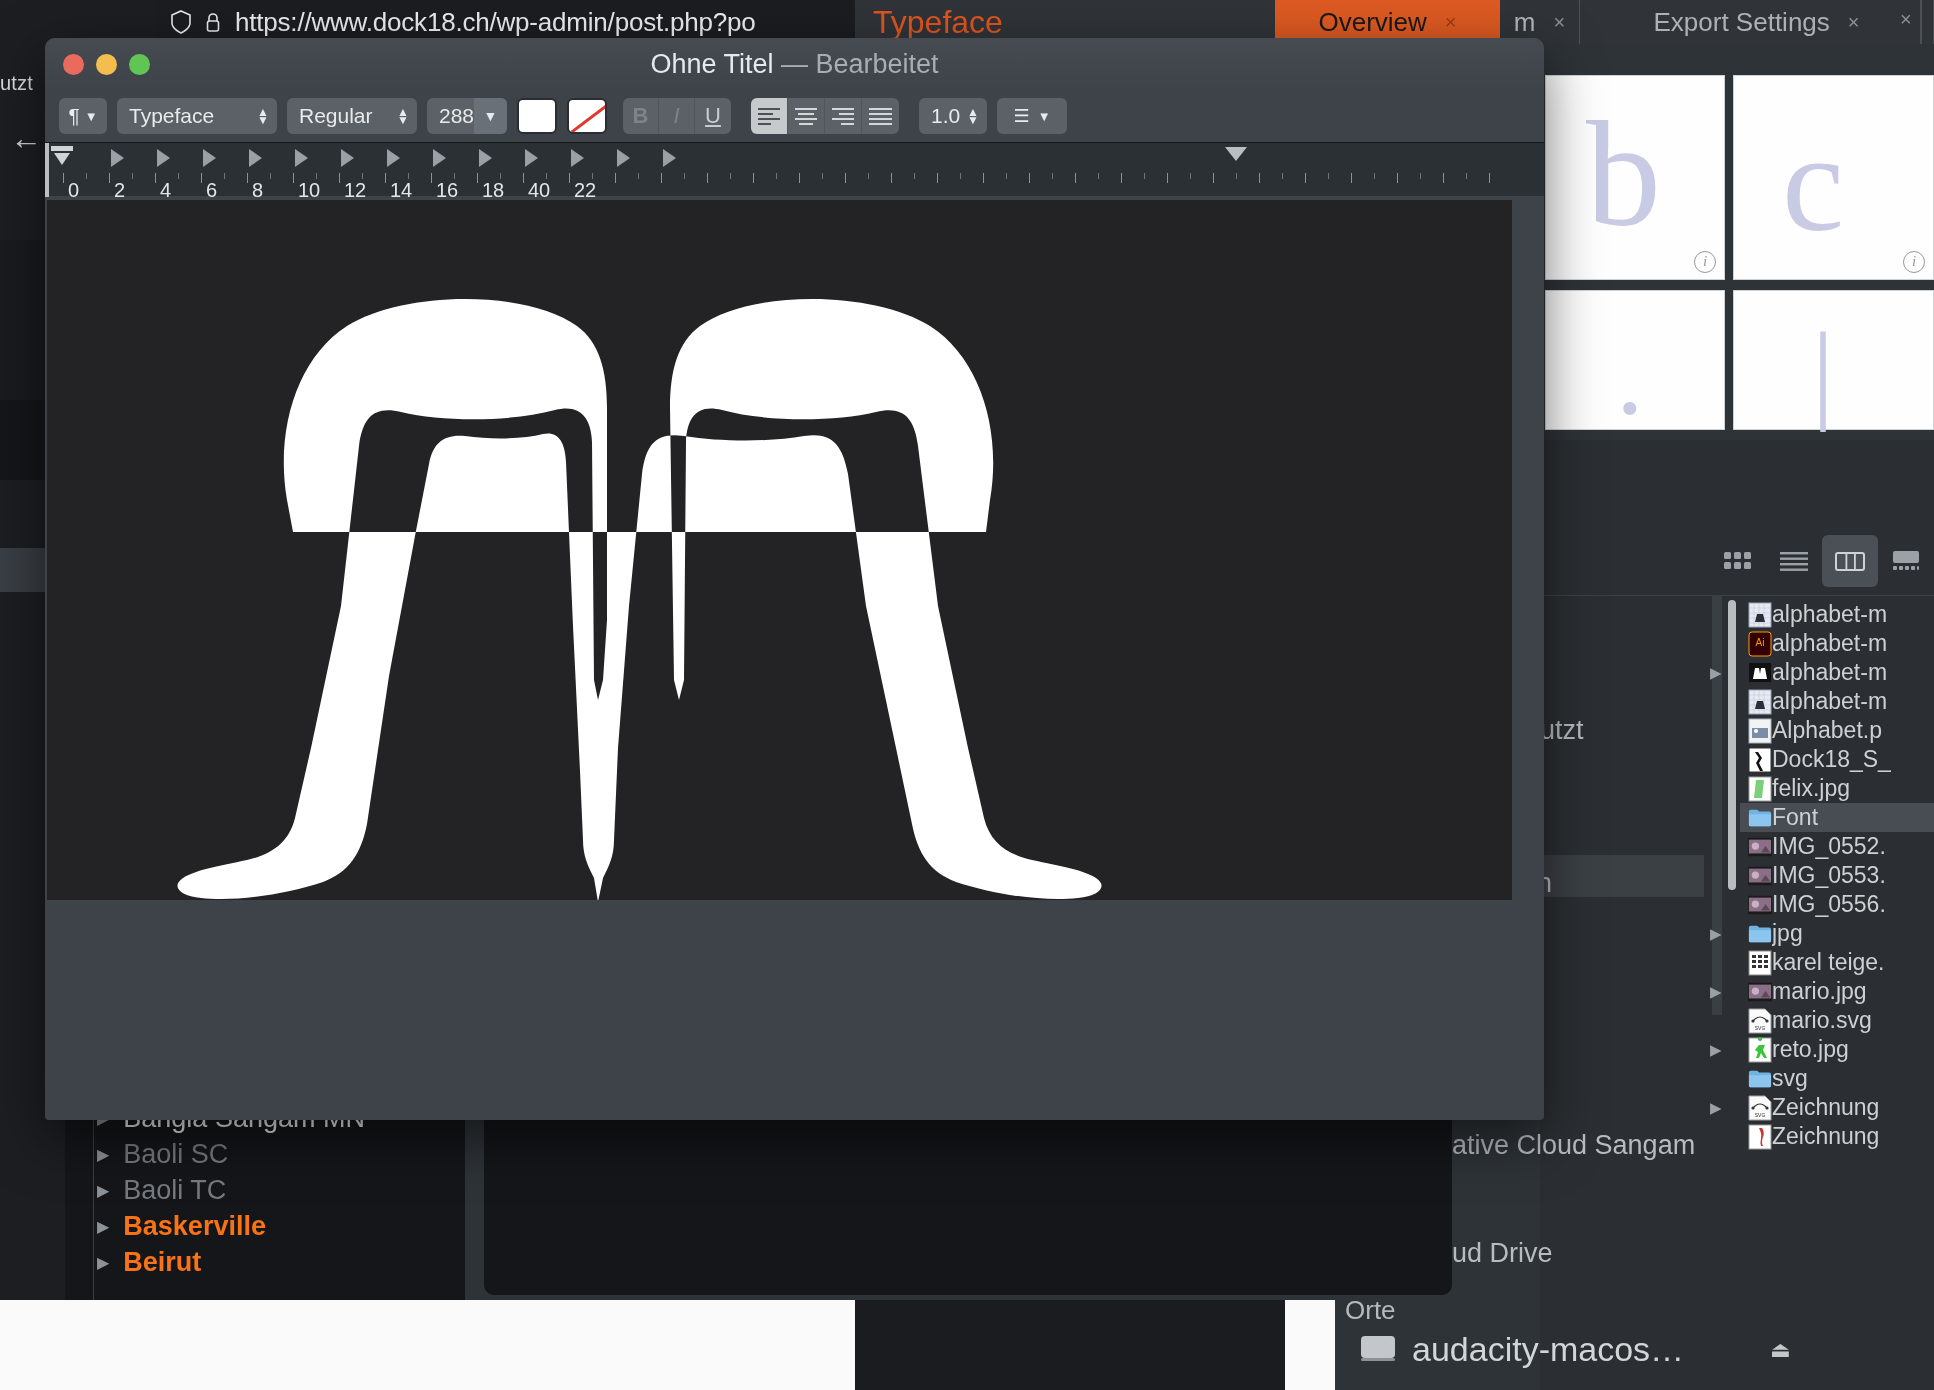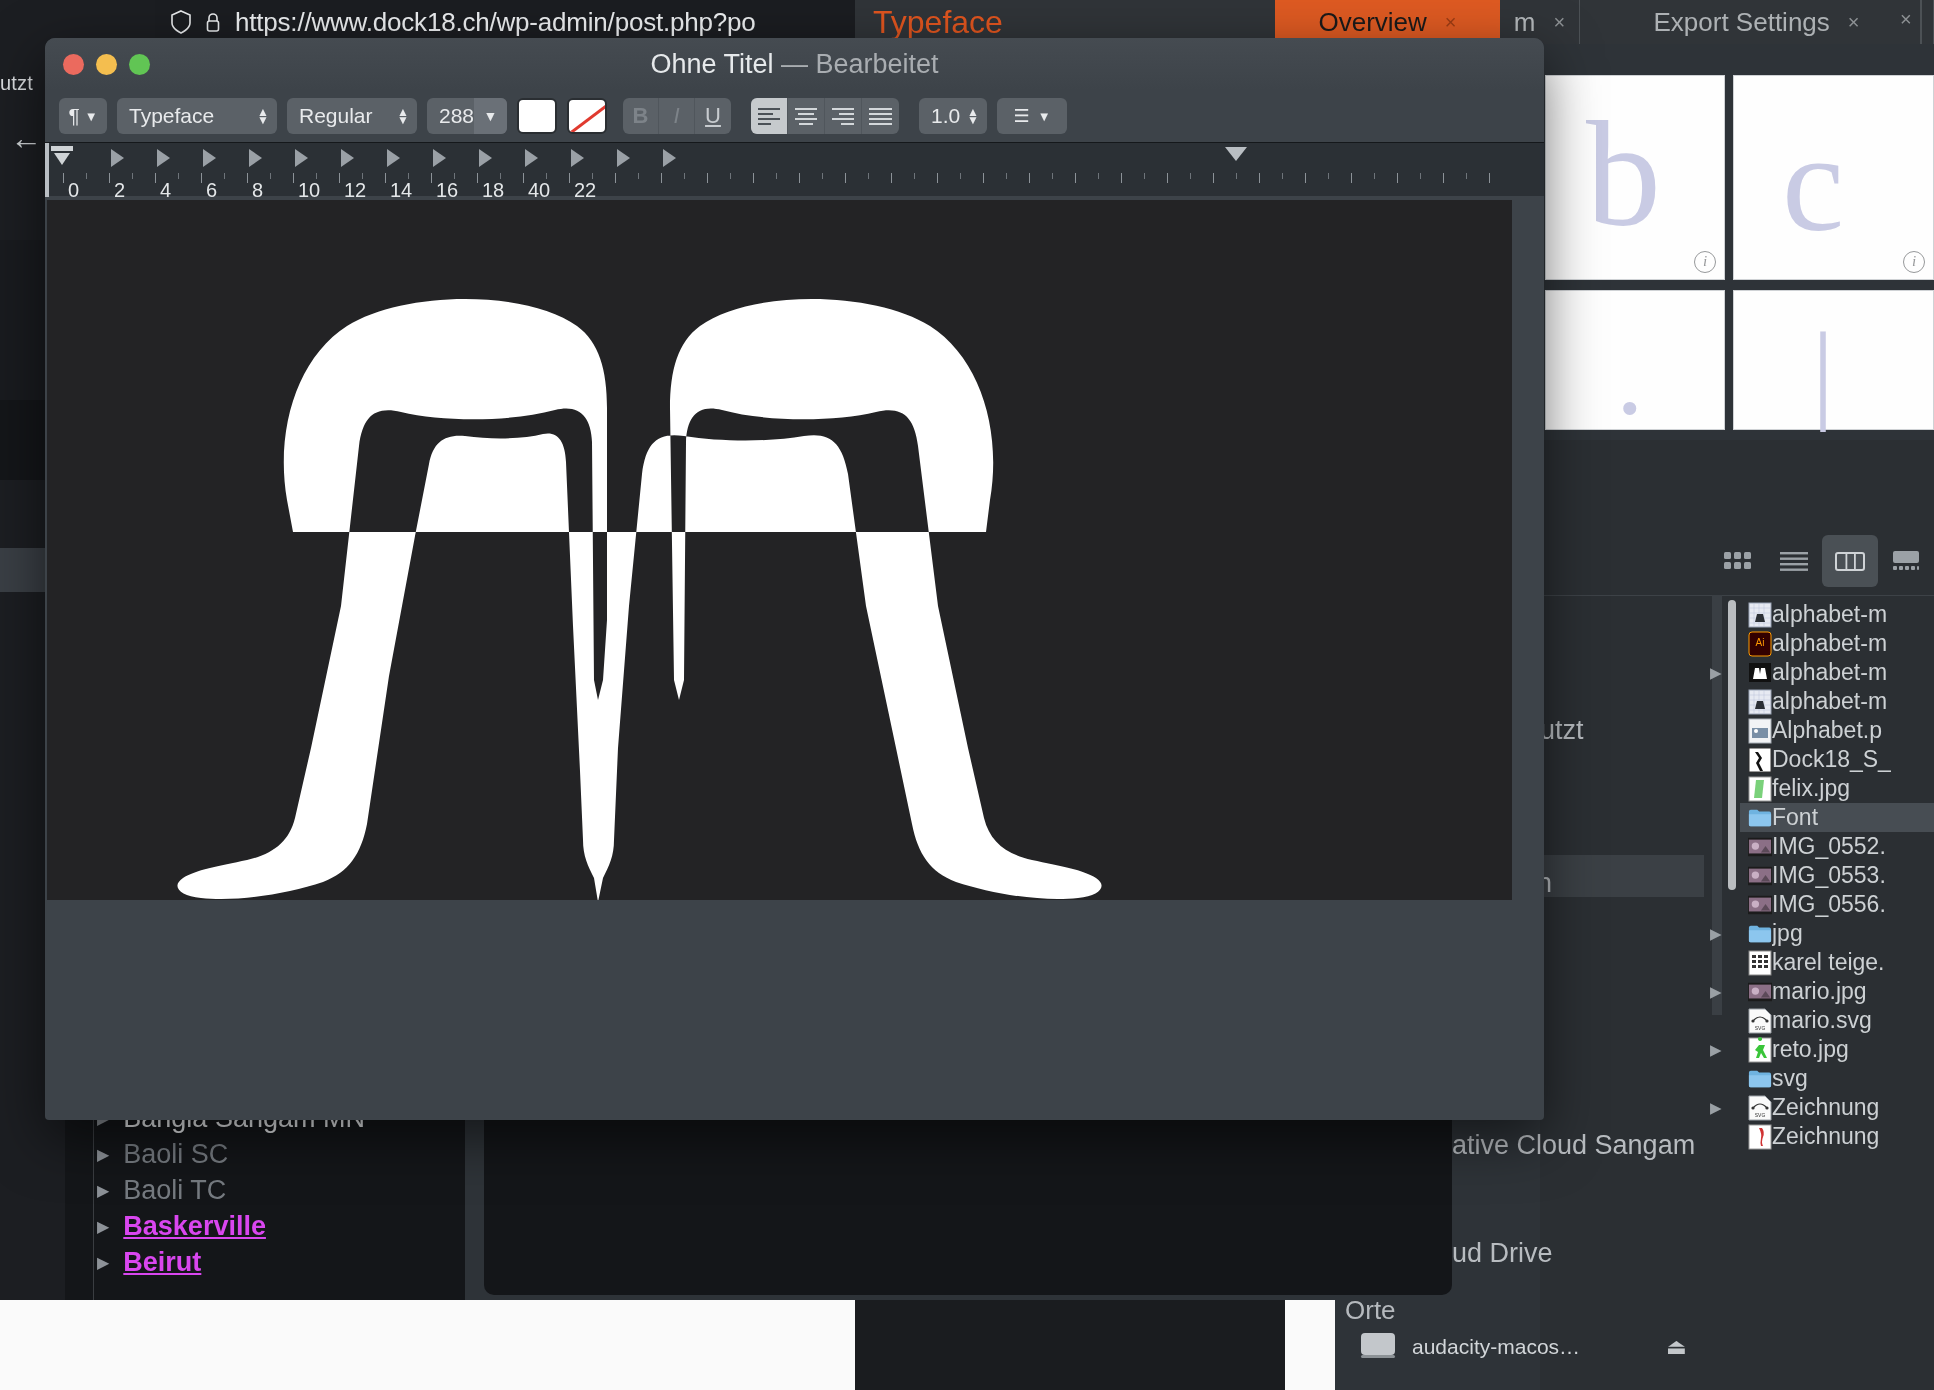--- a/index.html
+++ b/index.html
@@ -154,35 +154,35 @@
     background: #3b4045;
   }
   .places-label {
     position: absolute; left: 1345px; top: 1295px;
     color: #b5b9bd; font-size: 26px;
   }
   .place-row {
     position: absolute; left: 1360px; top: 1330px;
     display: flex; align-items: center; gap: 16px;
   }
-  .place-name { color: #d2d6d9; font-size: 21px; }
+  .place-name { color: #d2d6d9; font-size: 34px; }
   .eject { color: #c3c7ca; font-size: 22px; margin-left: 70px; }
 
   
   .fontbook {
     position: absolute; left: 65px; top: 1100px; width: 400px; height: 200px;
     background: #141619; overflow: hidden;
   }
   .fontbook-border { position: absolute; left: 93px; top: 1100px; width: 1px; height: 200px; background: #3a3d41; }
   .fontrow { display: flex; align-items: center; gap: 14px; height: 36px; padding-left: 32px; }
   .fonttri { color: #8d9298; font-size: 16px; }
   .fontname { font-size: 27px; }
   .fontname.on { color: #e9ebed; }
   .fontname.off { color: #767b81; }
-  .fontname.bold { color: #d946ef; font-weight: bold; text-decoration: underline; }
+  .fontname.bold { color: #f97316; font-weight: bold; }
 
   
   .mid-panel {
     position: absolute; left: 484px; top: 1090px; width: 968px; height: 205px;
     background: #141619;
     border-radius: 0 0 10px 10px;
   }
   .mid-panel-top {
     position: absolute; left: 484px; top: 1065px; width: 968px; height: 28px;
     background: #282c30; border-radius: 10px 10px 0 0;

